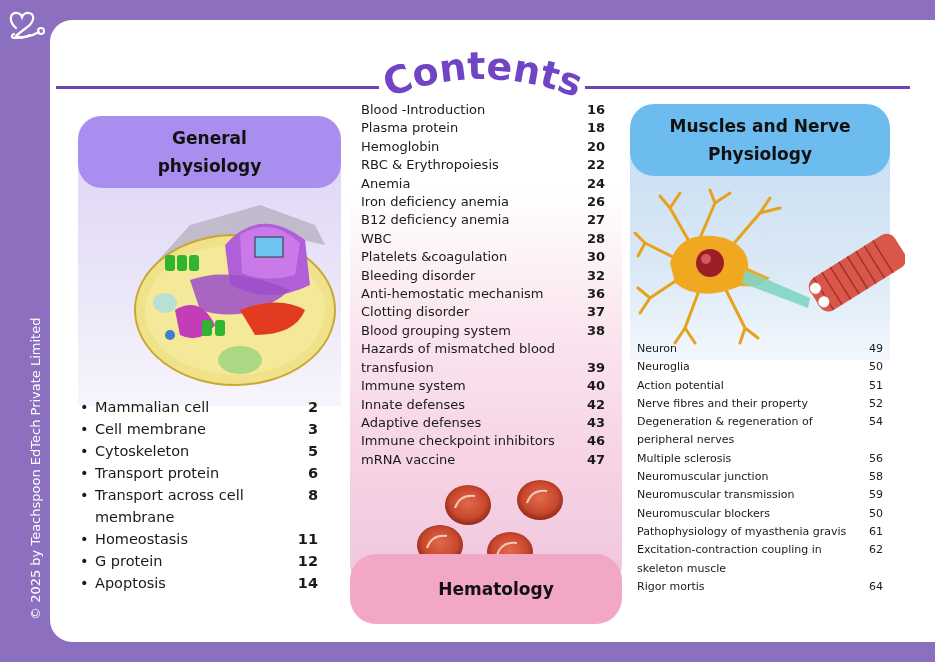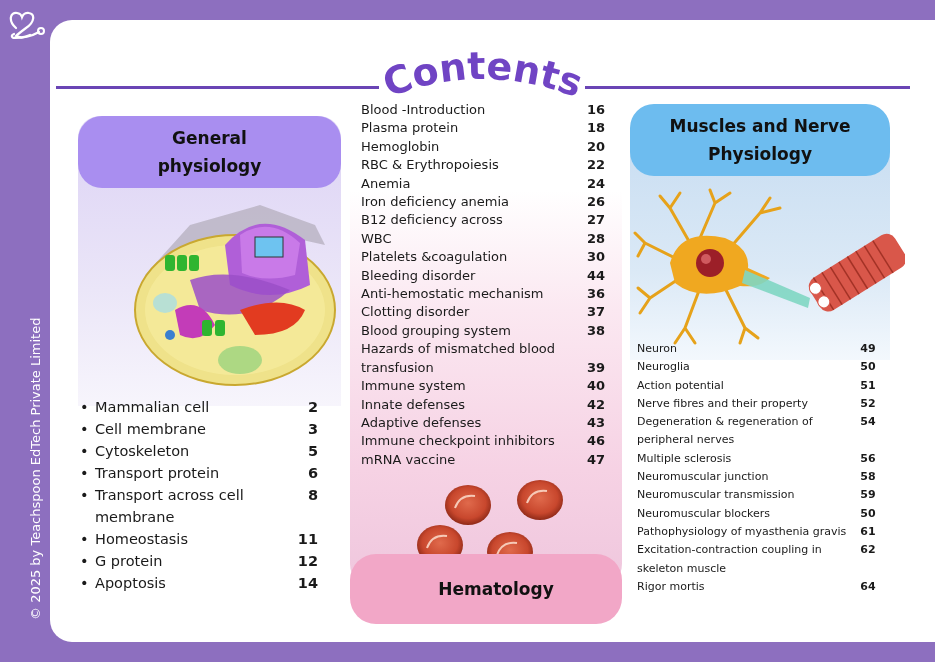--- a/index.html
+++ b/index.html
@@ -74,21 +74,21 @@
 
   
   .col-right-bg {
     position: absolute; left: 580px; top: 120px; width: 260px; height: 220px;
     background: linear-gradient(180deg, #c9def2 0%, #dbe9f6 60%, #f3f8fd 100%);
   }
   .neuron-art { position: absolute; left: 580px; top: 168px; width: 275px; height: 165px; }
   .list-right { position: absolute; left: 587px; top: 320px; width: 246px; }
   .list-right .row { display: flex; font-size: 11px; line-height: 18.3px; }
   .list-right .label { flex: 1; }
-  .list-right .num { width: 30px; text-align: center; font-weight: bold; align-self: flex-start; }
+  .list-right .num { width: 30px; text-align: right; font-weight: normal; align-self: flex-start; }
 </style>
 </head>
 <body>
 
 <div class="logo">
   <svg viewBox="0 0 42 32" width="42" height="32">
     <path d="M10 20 C2 13 4 4 11 5 C15 5.5 16 9 16 9 C16 9 18 4 23 5 C29 6 29 14 20 20 C16 23 12 26 10 28 C14 30 20 29 24 27" fill="none" stroke="#fff" stroke-width="2.2" stroke-linecap="round"></path>
     <path d="M8 26 C5 27 5 30 9 30 C16 30 26 28 33 24" fill="none" stroke="#fff" stroke-width="2.2" stroke-linecap="round"></path>
     <circle cx="35" cy="23" r="3" fill="none" stroke="#fff" stroke-width="2"></circle>
   </svg>
@@ -200,34 +200,34 @@
       </div>
       <div class="row">
         <span class="label">Anemia</span>
         <span class="num">24</span>
       </div>
       <div class="row">
         <span class="label">Iron deficiency anemia</span>
         <span class="num">26</span>
       </div>
       <div class="row">
-        <span class="label">B12 deficiency across</span>
+        <span class="label">B12 deficiency anemia</span>
         <span class="num">27</span>
       </div>
       <div class="row">
         <span class="label">WBC</span>
         <span class="num">28</span>
       </div>
       <div class="row">
         <span class="label">Platelets &amp;coagulation</span>
         <span class="num">30</span>
       </div>
       <div class="row">
         <span class="label">Bleeding disorder</span>
-        <span class="num">44</span>
+        <span class="num">32</span>
       </div>
       <div class="row">
         <span class="label">Anti-hemostatic mechanism</span>
         <span class="num">36</span>
       </div>
       <div class="row">
         <span class="label">Clotting disorder</span>
         <span class="num">37</span>
       </div>
       <div class="row">

